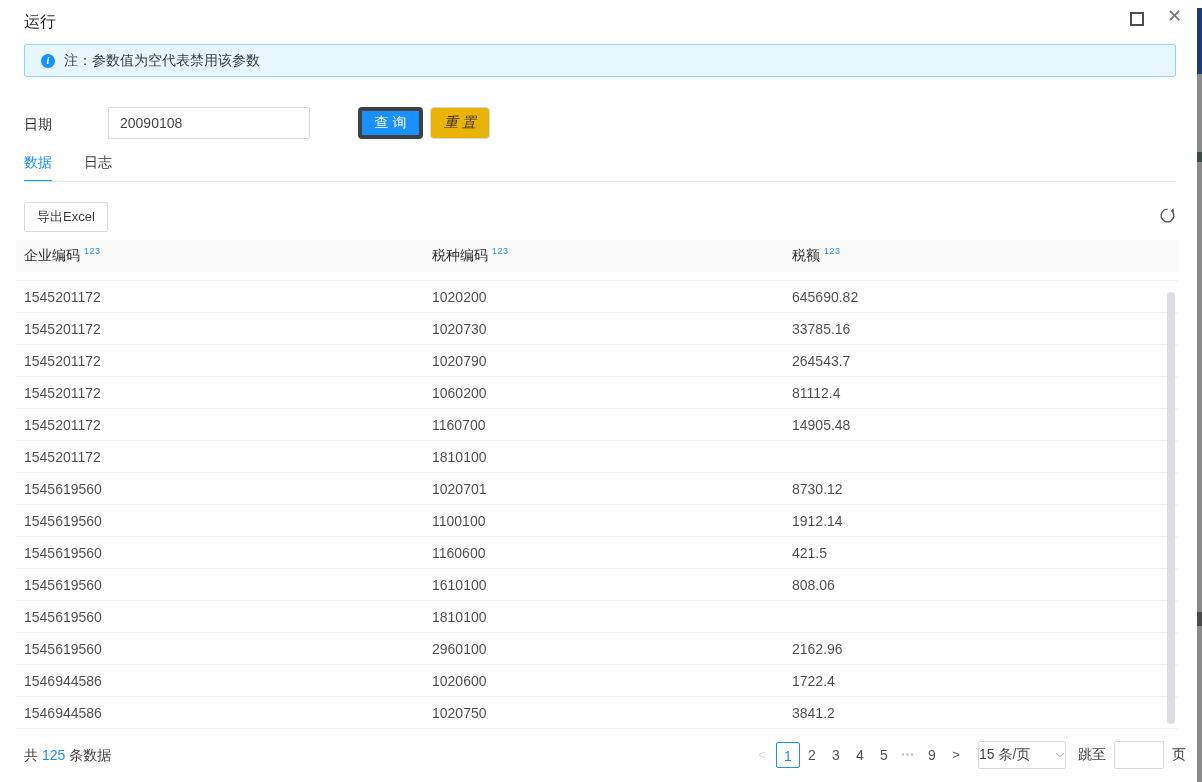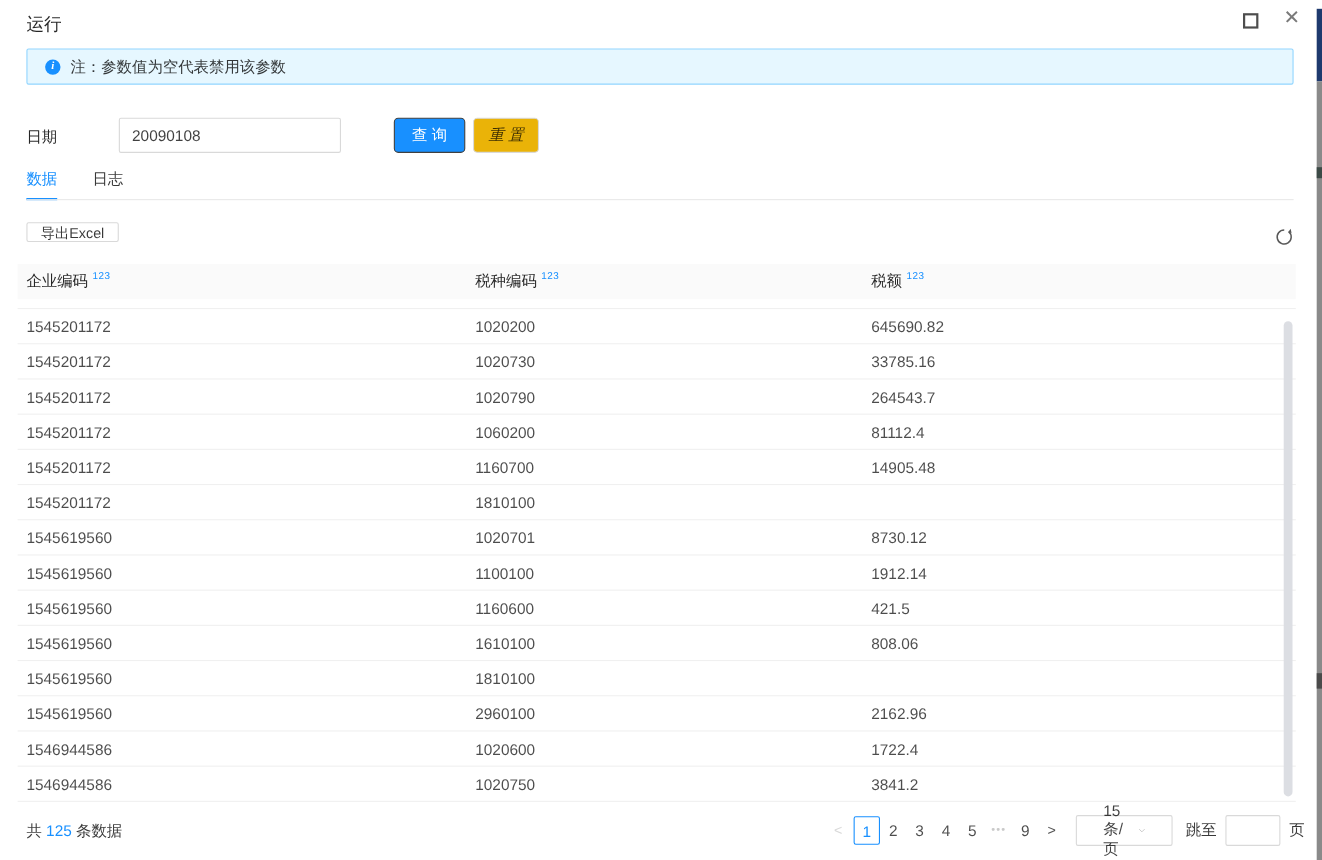--- a/index.html
+++ b/index.html
@@ -32,33 +32,33 @@
     font-family:"Liberation Serif","DejaVu Serif",serif; font-style:italic; }
   .banner-text { margin-left:9px; color:rgba(0,0,0,0.78); }
 
   
   .filter-label { position:absolute; top:116px; left:24px; color:rgba(0,0,0,0.85); }
   .date-input { position:absolute; top:107px; left:108px; width:202px; height:32px;
     border:1px solid #d9d9d9; border-radius:2px; padding:0 11px; font-size:14px;
     color:rgba(0,0,0,0.75); outline:none; font-family:inherit; }
   .btn { height:32px; border-radius:4px; font-size:14px; cursor:pointer; font-family:inherit; }
   .btn-primary { position:absolute; top:107px; left:358px; width:65px; background:#1890ff;
-    border:1px solid #404040; color:#fff; }
+    border:4px solid #404040; color:#fff; }
   .btn-default { position:absolute; top:107px; left:430px; width:60px; background:#eab308;
     border:1px solid #d9d9d9; color:rgba(0,0,0,0.75);font-style:italic; }
 
   
   .tabs { position:absolute; top:150px; left:24px; height:32px; display:flex; gap:32px; }
   .tab { font-size:14px; color:rgba(0,0,0,0.78); cursor:pointer; padding-top:4px; }
   .tab.active { color:#1890ff;text-align:center; }
   .ink-bar { position:absolute; top:180px; left:24px; width:28px; height:2px; background:#1890ff; }
   .tabs-divider { position:absolute; top:181px; left:24px; right:26px; height:1px; background:#e8e8e8; }
 
   
-  .btn-export { position:absolute; top:202px; left:24px; height:18px; padding:0 12px;
+  .btn-export { position:absolute; top:202px; left:24px; height:30px; padding:0 12px;
     background:#fff; border:1px solid #d9d9d9; border-radius:2px; color:rgba(0,0,0,0.78);
     font-size:13px; cursor:pointer; font-family:inherit; }
   .btn-refresh { position:absolute; top:207px; right:26px; width:18px; height:18px;
     background:none; border:none; cursor:pointer; padding:0; }
 
   
   .thead { position:absolute; top:240px; left:16px; right:24px; height:32px;
     background:#fafafa; display:flex; align-items:center; }
   .th { padding-left:8px; color:rgba(0,0,0,0.85); font-weight:500; white-space:nowrap; }
   .th:nth-child(1), .td:nth-child(1) { width:408px; }
@@ -76,21 +76,21 @@
   .total .count { color:#1890ff; }
   .pagination { position:absolute; top:741px; right:14px; height:28px; display:flex; align-items:center; }
   .pager { min-width:24px; height:26px; line-height:26px; text-align:center; cursor:pointer;
     color:rgba(0,0,0,0.70); font-size:14px; user-select:none; }
   .pager-prev { color:#d9d9d9; margin-right:2px; font-size:13px; }
   .pager-next { color:#555; margin-right:10px; font-size:13px; }
   .page-list { display:flex; }
   .page-list .pager:nth-child(1) { border:1px solid #1890ff; border-radius:2px; color:#1890ff; }
   .page-list .pager:nth-child(6) { color:#c9c9c9; letter-spacing:1px; font-size:10px; }
   .size-select { width:88px; height:28px; border:1px solid #d9d9d9; border-radius:2px;
-    display:flex; align-items:center; justify-content:space-between; padding:0 24px;
+    display:flex; align-items:center; justify-content:space-between; padding:0 0;
     color:rgba(0,0,0,0.75); cursor:pointer; background:#fff; margin-right:12px; }
   .jump-label { color:rgba(0,0,0,0.78); }
   .jump-input { width:50px; height:28px; border:1px solid #d9d9d9; border-radius:2px;
     margin:0 8px; outline:none; padding:0 6px; font-family:inherit; }
   .jump-suffix { color:rgba(0,0,0,0.78); margin-right:2px; }
 </style>
 </head>
 <body>
 
 <div class="modal">

